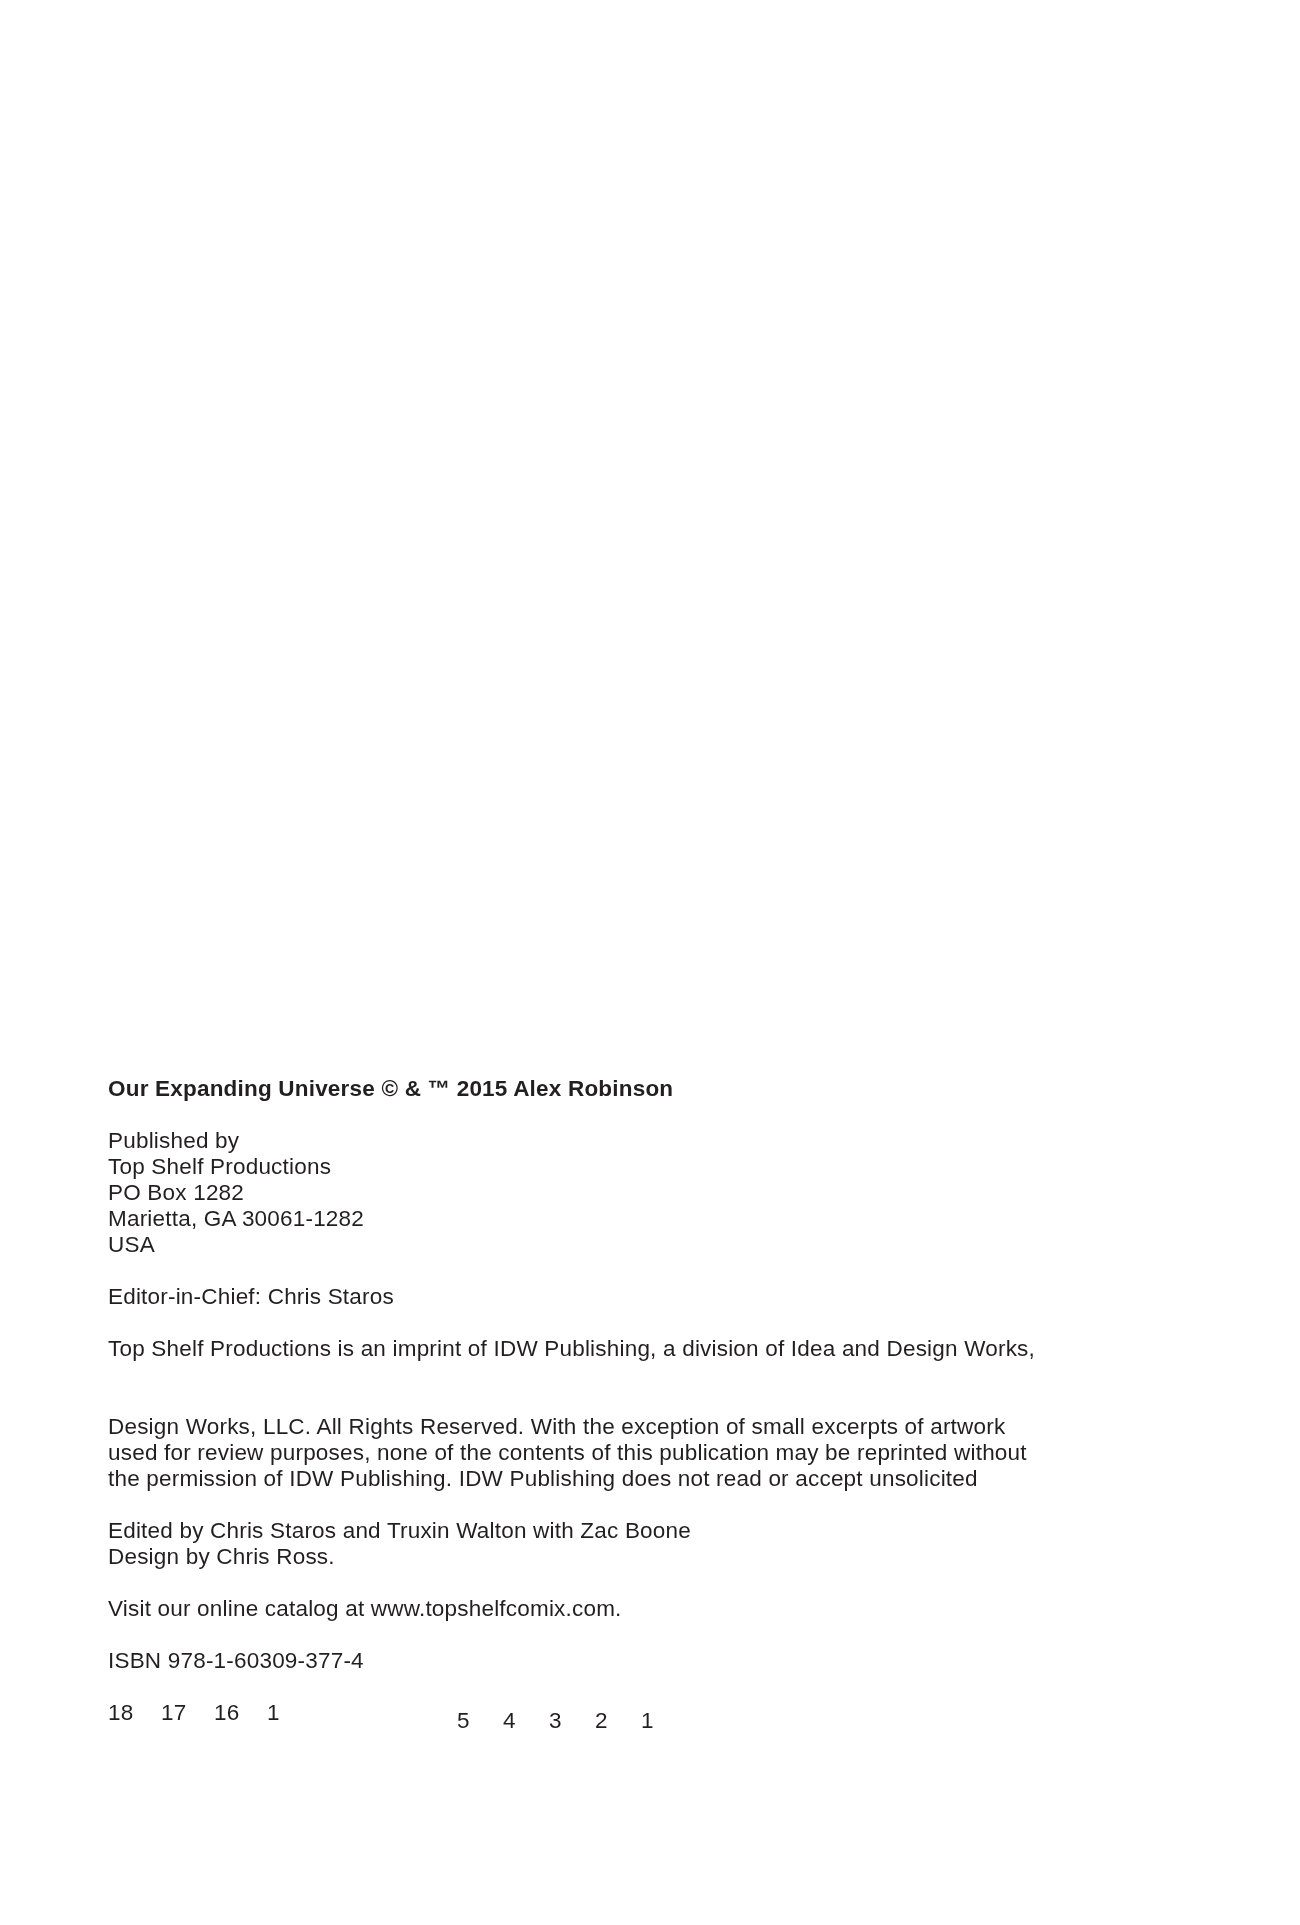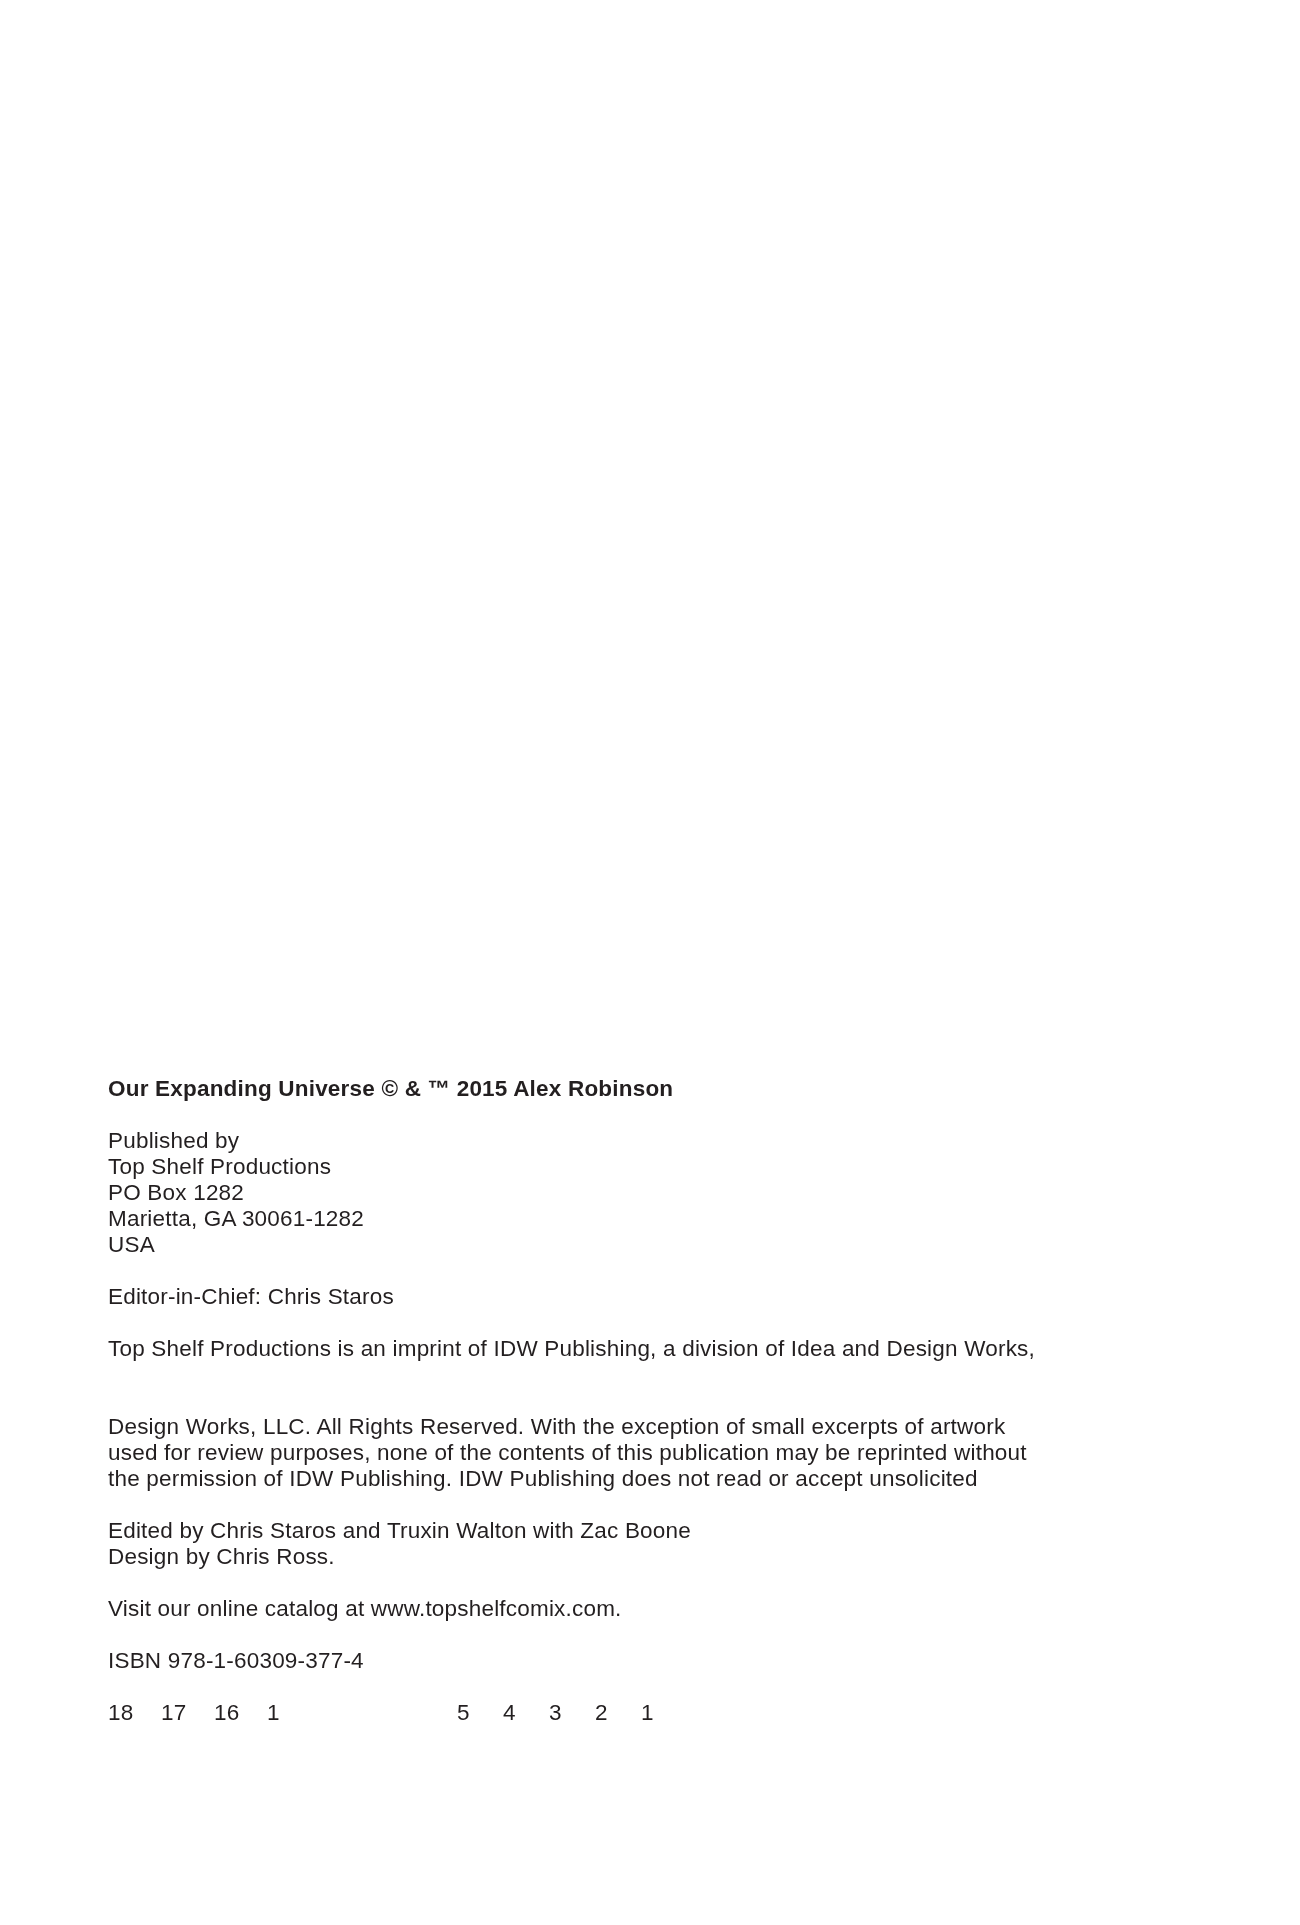--- a/index.html
+++ b/index.html
@@ -39,21 +39,21 @@
     position: relative;
     height: 26px;
   }
   .print-run .pr-num-left {
     display: inline-block;
     width: 53px;
   }
   .print-run .pr-right {
     position: absolute;
     left: 349px;
-    top: 0;
+    top: 8px;
     white-space: nowrap;
   }
   .print-run .pr-num-right {
     display: inline-block;
     width: 46px;
   }
 </style>
 </head>
 <body>
 

